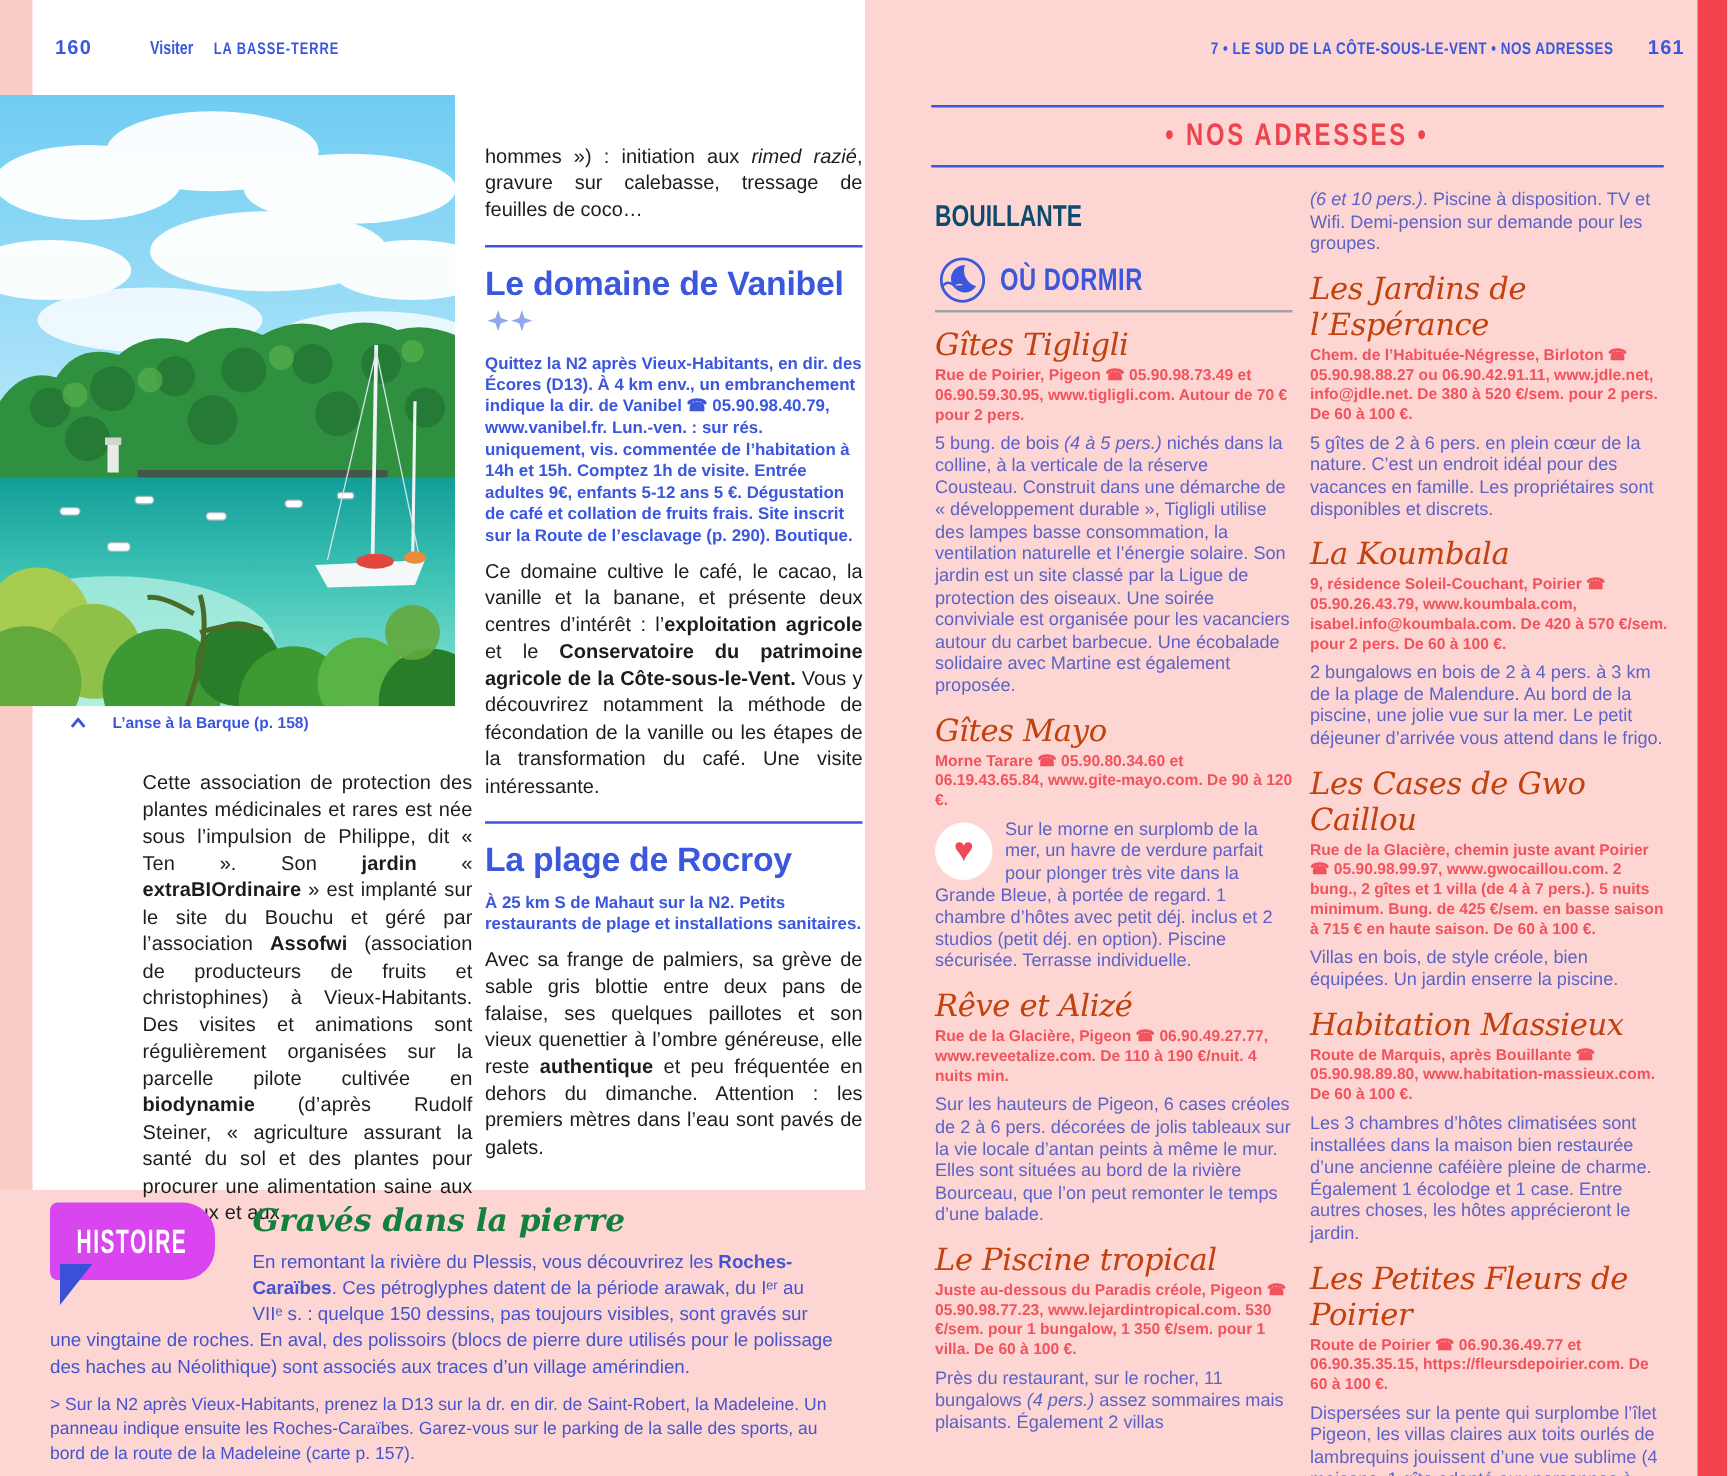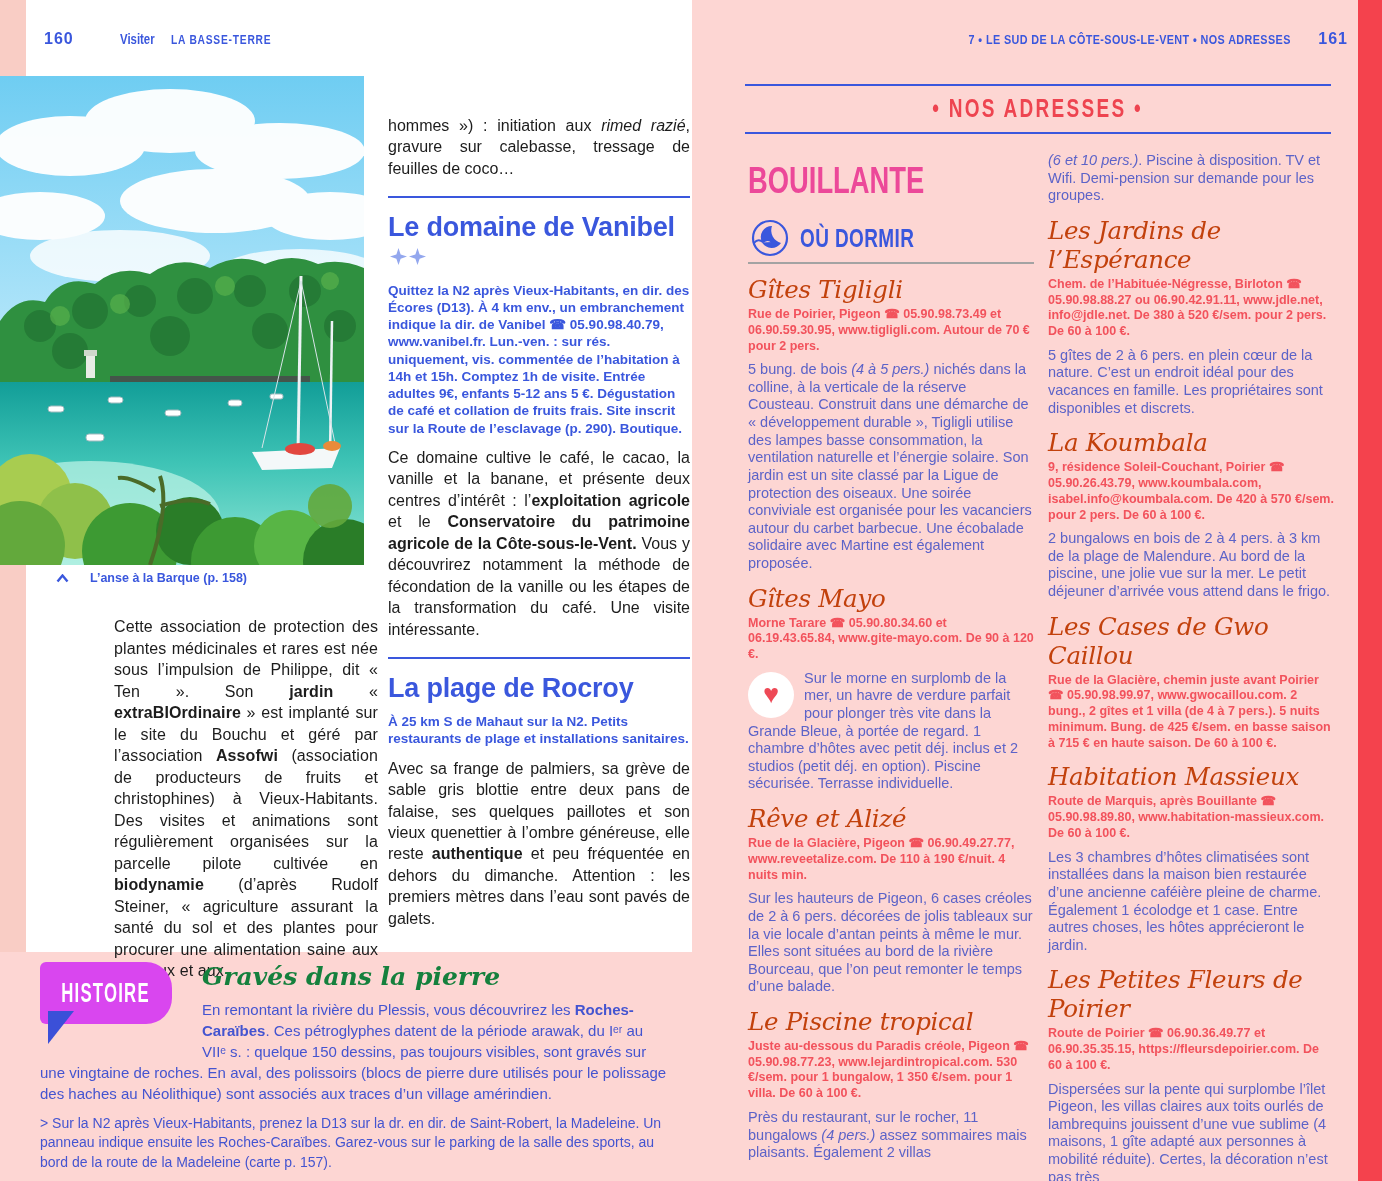--- a/index.html
+++ b/index.html
@@ -58,21 +58,21 @@
   .rp-header { left:700px; top:30px; width:648px; display:flex; justify-content:flex-end; align-items:baseline; color:#3a57dd; }
   .rp-title { font-size:13.5px; font-weight:bold; letter-spacing:.5px; }
   .rp-num { font-size:16px; font-weight:bold; letter-spacing:1px; margin-left:28px; }
 
   .band { left:745px; top:84px; width:586px; border-top:2px solid #3a57dd; border-bottom:2px solid #3a57dd; padding:8px 0 9px; text-align:center; }
   .band span { color:#ee4450; font-size:25px; font-weight:800; letter-spacing:3px; }
 
   .rcol1 { left:748px; top:160px; width:286px; }
   .rcol2 { left:1048px; top:152px; width:286px; }
 
-  .city { color:#ec4899; font-size:36px; font-weight:800; margin-bottom:16px; }
+  .city { color:#0c4a6e; font-size:24px; font-weight:800; margin-bottom:16px; }
   .cat-row { display:flex; align-items:center; gap:8px; border-bottom:2px solid #a3a3a3; padding-bottom:4px; margin-bottom:2px; }
   .cat-row .label { color:#3a57dd; font-size:25px; font-weight:800; letter-spacing:.5px; }
 
   .lname { font-family:"DejaVu Serif", serif; font-style:italic; color:#c2410c; font-size:24.5px; font-weight:500; margin:11px 0 3px; letter-spacing:-.3px; }
   .linfo { color:#f2525c; font-size:12.5px; line-height:1.26; font-weight:bold; }
   .lbody { color:#5c63c8; font-size:14.5px; line-height:1.215; font-weight:500; margin-top:7px; }
   .heart-circle { float:left; width:46px; height:46px; border-radius:50%; background:#ffffff; display:flex; align-items:center; justify-content:center; margin:2px 10px 2px 0; }
   .heart-circle span { color:#ee4956; font-size:27px; line-height:1; }
   .moon-badge { flex:0 0 auto; }
 </style>
@@ -270,20 +270,21 @@
 
   <div class="listing">
     <div class="lname">La Koumbala</div>
     <p class="linfo">9, résidence Soleil-Couchant, Poirier ☎ 05.90.26.43.79, www.koumbala.com, isabel.info@koumbala.com. De 420 à 570 €/sem. pour 2 pers. De 60 à 100 €.</p>
     <p class="lbody"><span>2 bungalows en bois de 2 à 4 pers. à 3 km de la plage de Malendure. Au bord de la piscine, une jolie vue sur la mer. Le petit déjeuner d’arrivée vous attend dans le frigo.</span></p>
   </div>
 
   <div class="listing">
     <div class="lname">Les Cases de Gwo Caillou</div>
     <p class="linfo">Rue de la Glacière, chemin juste avant Poirier ☎ 05.90.98.99.97, www.gwocaillou.com. 2 bung., 2 gîtes et 1 villa (de 4 à 7 pers.). 5 nuits minimum. Bung. de 425 €/sem. en basse saison à 715 € en haute saison. De 60 à 100 €.</p>
+    <p class="lbody"><span>Villas en bois, de style créole, bien équipées. Un jardin enserre la piscine.</span></p>
   </div>
 
   <div class="listing">
     <div class="lname">Habitation Massieux</div>
     <p class="linfo">Route de Marquis, après Bouillante ☎ 05.90.98.89.80, www.habitation-massieux.com. De 60 à 100 €.</p>
     <p class="lbody"><span>Les 3 chambres d’hôtes climatisées sont installées dans la maison bien restaurée d’une ancienne caféière pleine de charme. Également 1 écolodge et 1 case. Entre autres choses, les hôtes apprécieront le jardin.</span></p>
   </div>
 
   <div class="listing">
     <div class="lname">Les Petites Fleurs de Poirier</div>

